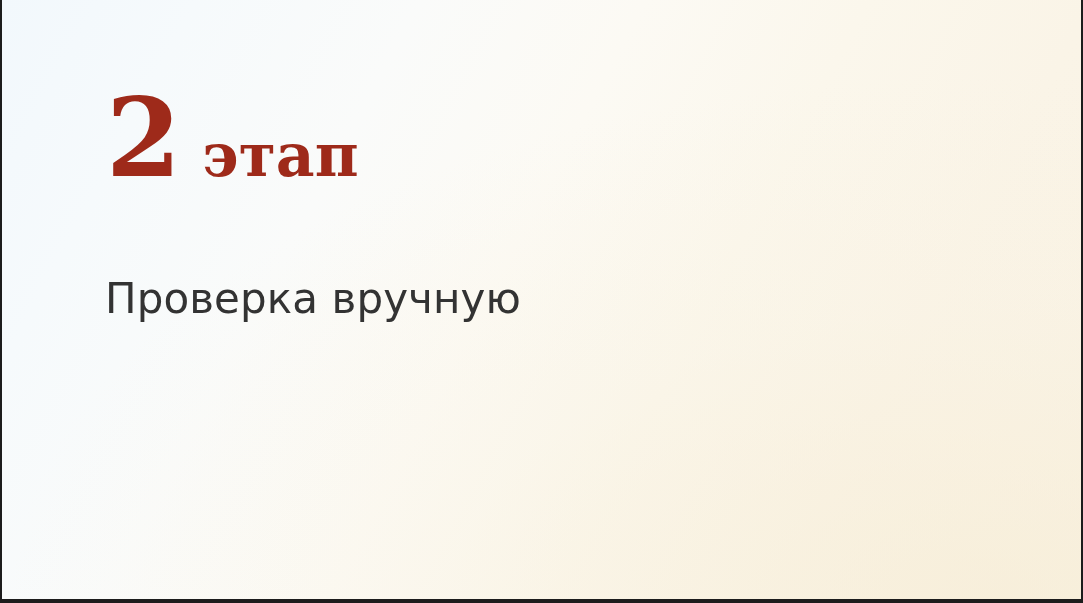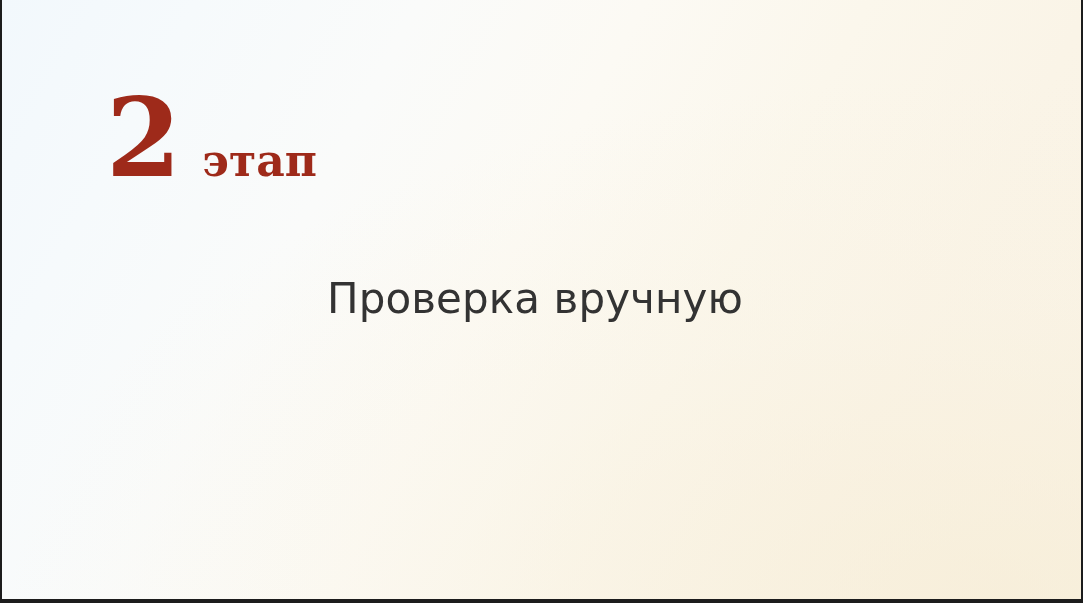--- a/index.html
+++ b/index.html
@@ -68,39 +68,38 @@
   }
 
   .heading-number {
     font-size: 108px;
     font-weight: 700;
     letter-spacing: -1px;
     font-family: "DejaVu Serif", serif;
   }
 
   .heading-word {
-    font-size: 44px;
+    font-size: 60px;
     font-weight: 700;
     margin-left: 22px;
     font-family: "DejaVu Serif", serif;
   }
 
   
   .body-text {
     position: absolute;
     left: 103px;
     top: 264px;
     width: 860px;
     color: #333333;
     font-family: "DejaVu Sans", sans-serif;
     font-size: 42px;
     font-weight: 400;
     line-height: 70px;
     letter-spacing: 0.1px;
-    text-align: center;
   }
 
   .body-line {
     display: block;
     white-space: nowrap;
   }
 </style>
 </head>
 <body>
 

